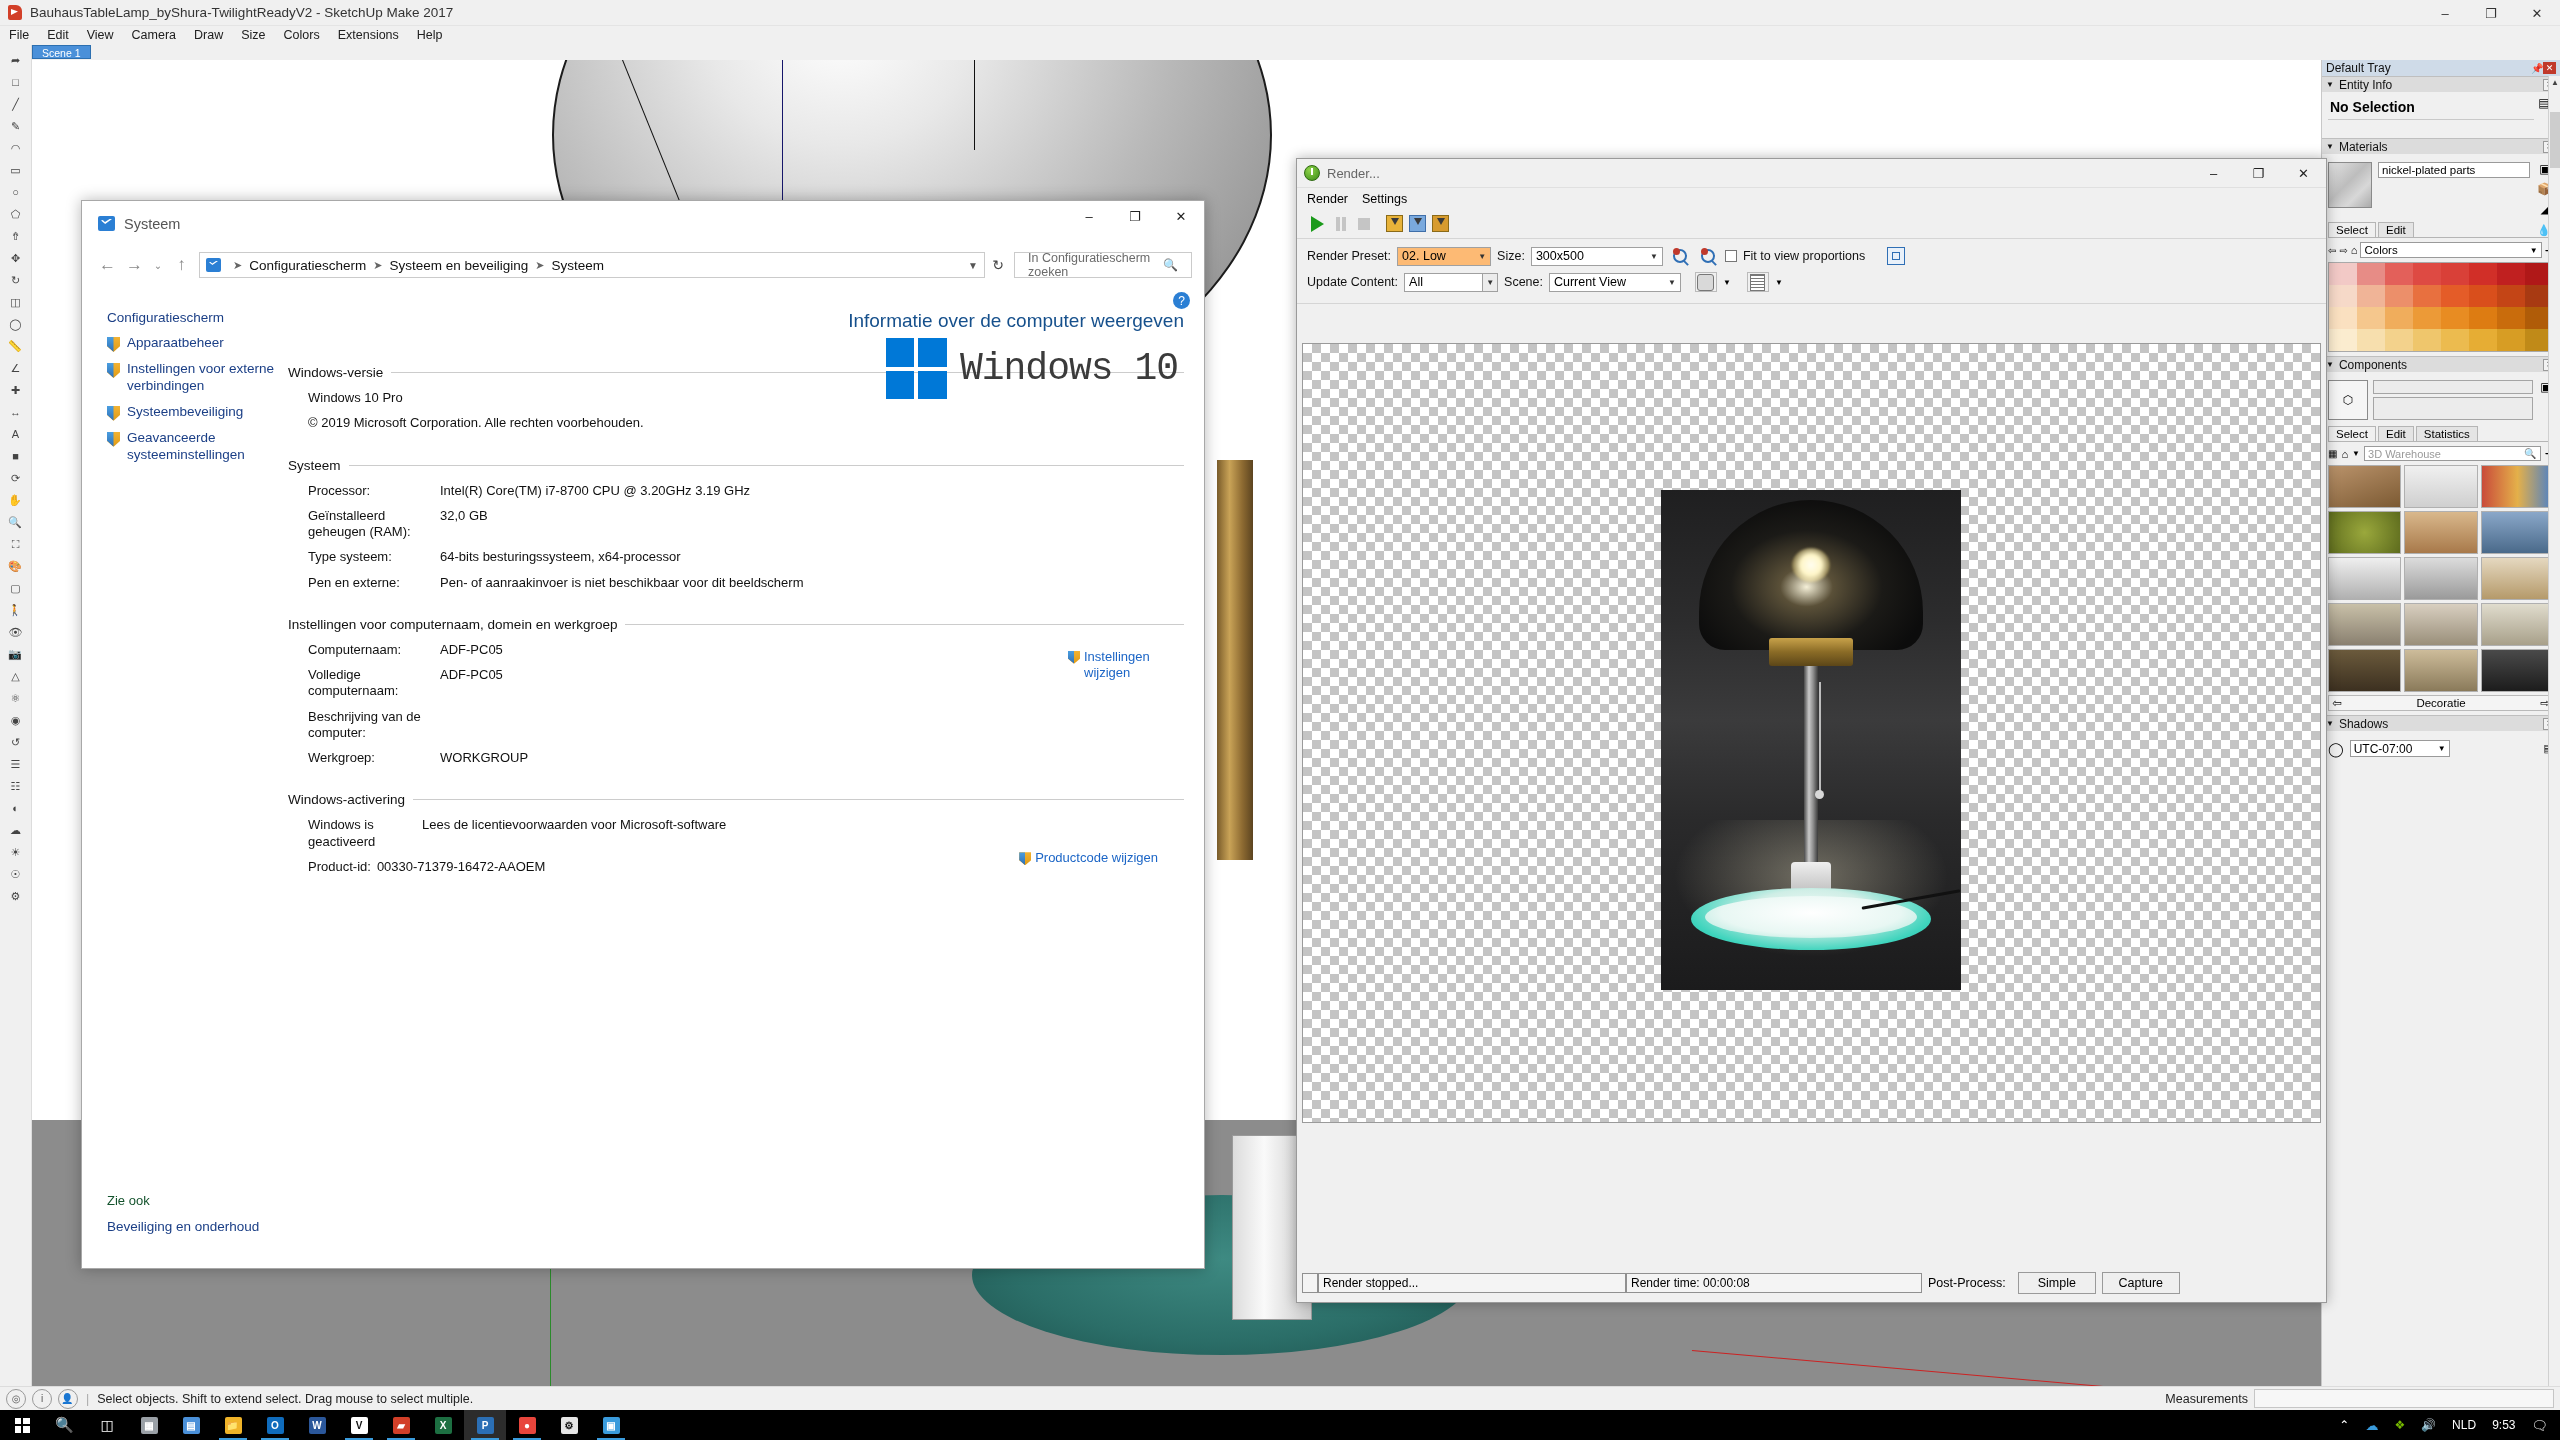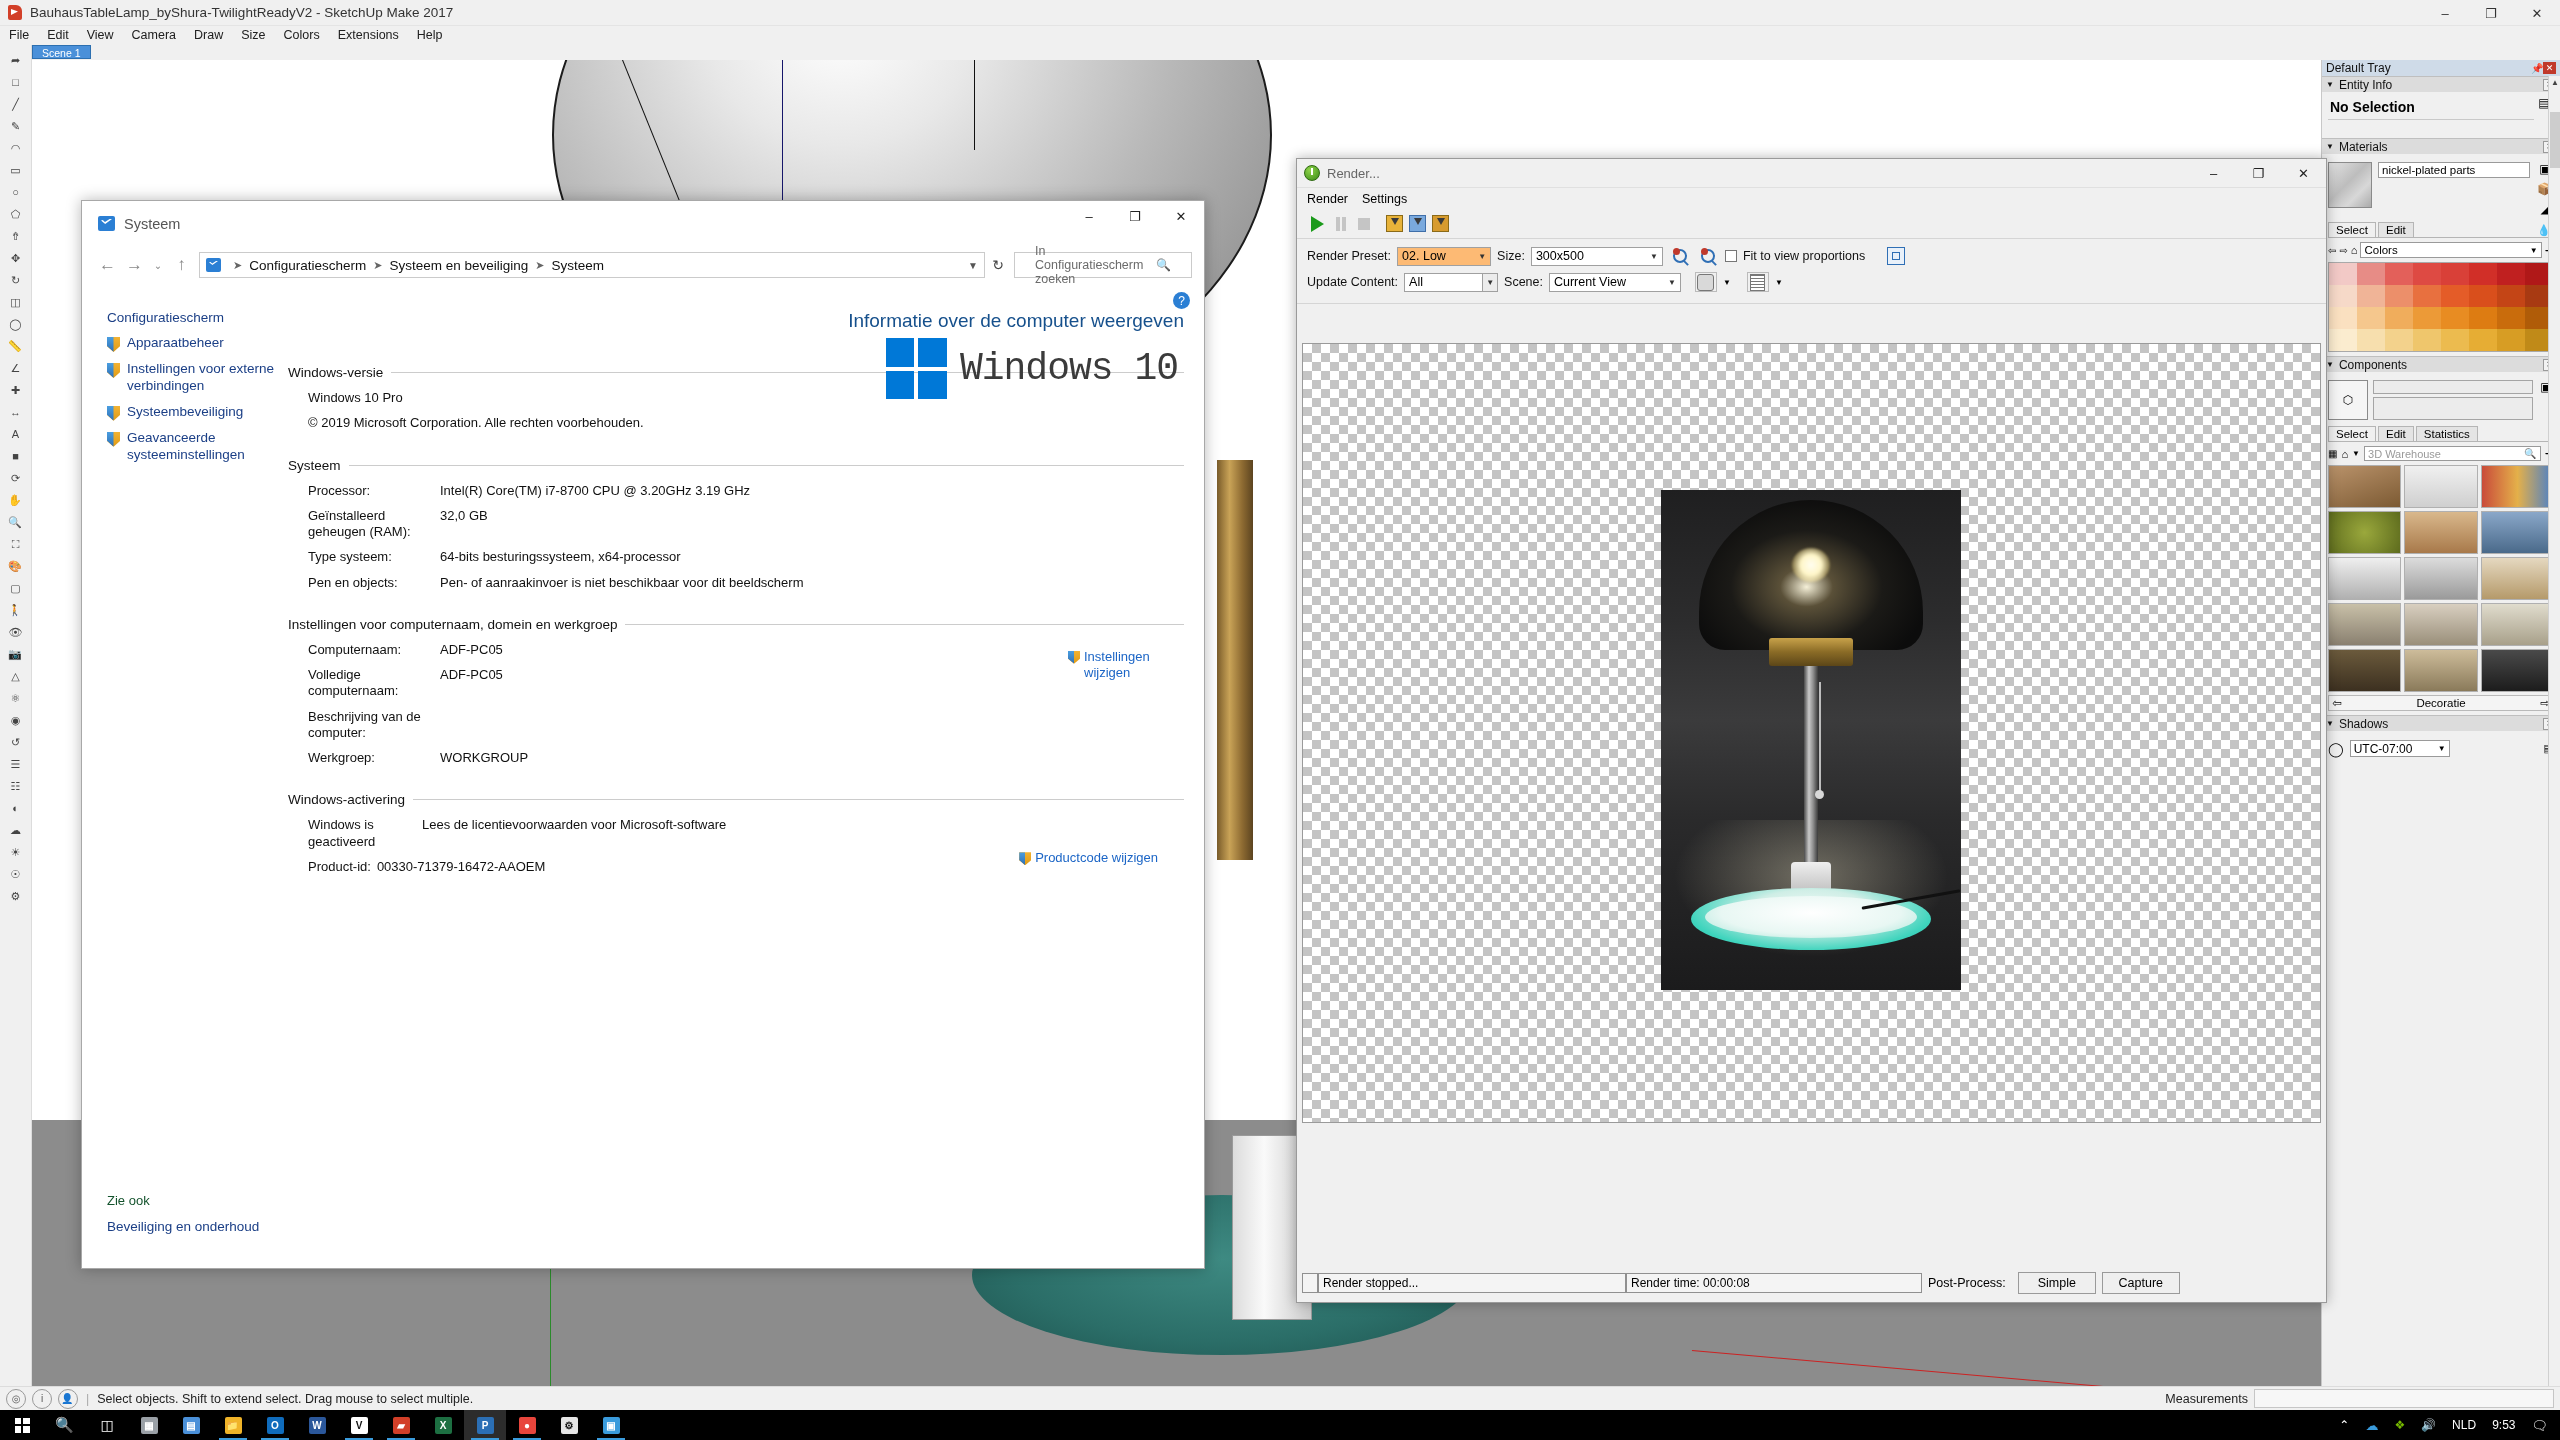--- a/index.html
+++ b/index.html
@@ -189,21 +189,21 @@
   .addr-bar { flex:1; height:26px; border:1px solid #cbcbcb; background:#fff;
     display:flex; align-items:center; padding:0 6px; font-size:13.5px; color:#111; margin-left:4px; }
   .addr-ico { width:15px; height:14px; background:#2b7fd4; border-radius:2px; margin-right:5px; position:relative;}
   .addr-ico:after{content:"";position:absolute;left:3px;top:3px;width:9px;height:4px;background:#fff;
     clip-path:polygon(0 30%,38% 100%,100% 0,78% 0,36% 62%,16% 22%);}
   .crumb-sep { color:#666; margin:0 7px; font-size:11px; }
   .addr-caret { margin-left:auto; font-size:10px; color:#555; }
   .refresh-btn { width:26px; height:26px; display:flex; align-items:center; justify-content:center;
     font-size:14px; color:#444; }
   .search-box { width:178px; height:26px; border:1px solid #cbcbcb; background:#fff;
-    display:flex; align-items:center; padding:0 20px; font-size:12.5px; color:#555; margin-left:3px; }
+    display:flex; align-items:center; padding:0 13px; font-size:12.5px; color:#555; margin-left:3px; }
   .search-box .sico { margin-left:auto; color:#2b7fd4; font-size:12px; }
 
   .sys-content { position:absolute; left:0; right:0; top:83px; bottom:0; display:flex; }
   .sys-left { width:200px; padding:26px 0 0 25px; }
   .cp-link { color:#1b3f86; font-size:13.5px; margin-bottom:10px; cursor:pointer; }
   .cp-item { display:flex; gap:7px; margin-bottom:9px; align-items:flex-start; }
   .shield { width:13px; height:15px; flex:none; margin-top:2px;
     background:linear-gradient(180deg,#f2b233,#e09b15);
     clip-path:polygon(0 0,100% 0,100% 62%,50% 100%,0 62%); position:relative; }
   .shield:before { content:""; position:absolute; left:0; top:0; width:50%; height:100%;
@@ -715,21 +715,21 @@
         </div>
         <div class="kv">
           <span class="k">Geïnstalleerd geheugen (RAM):</span>
           <span class="v">32,0 GB</span>
         </div>
         <div class="kv">
           <span class="k">Type systeem:</span>
           <span class="v">64-bits besturingssysteem, x64-processor</span>
         </div>
         <div class="kv" style="margin-bottom:26px">
-          <span class="k">Pen en objects:</span>
+          <span class="k">Pen en externe:</span>
           <span class="v">Pen- of aanraakinvoer is niet beschikbaar voor dit beeldscherm</span>
         </div>
       </div>
 
       <div class="sect" style="position:relative">
         <div class="sect-head">
           <span>Instellingen voor computernaam, domein en werkgroep</span>
           <span class="rule"></span>
         </div>
         <div class="link-shield-row" style="top:32px">

